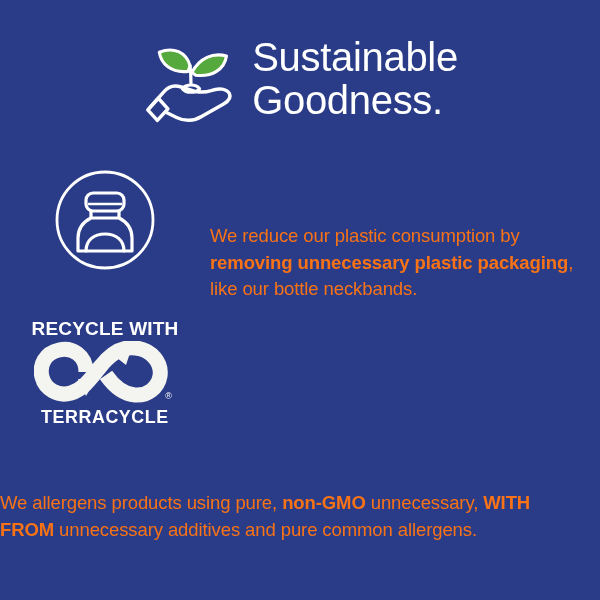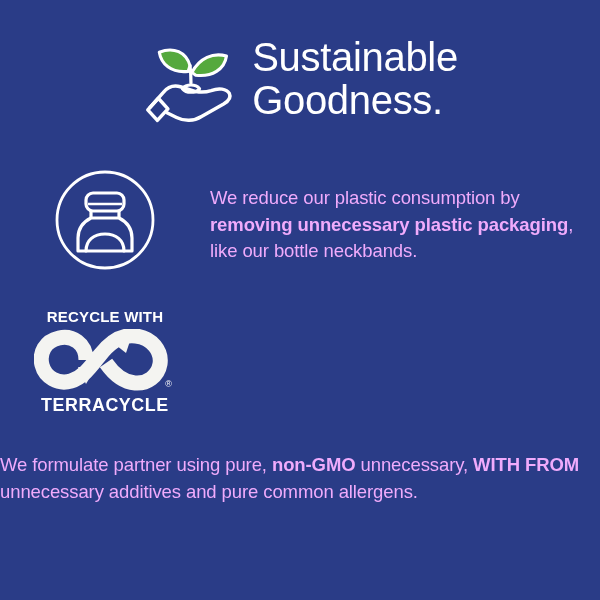--- a/index.html
+++ b/index.html
@@ -67,25 +67,26 @@
     flex: 0 0 210px;
     display: flex;
     justify-content: center;
     align-items: flex-start;
   }
   .text-cell {
     flex: 1 1 auto;
     padding-right: 16px;
   }
   .body-text {
-    color: #f0abfc;
+    color: #f97316;
     font-size: 18.5px;
     line-height: 26.5px;
     font-weight: 400;
     letter-spacing: -0.1px;
+    margin-top: 38px;
   }
   .body-text b {
     font-weight: 700;
   }
   .sup {
     font-size: 11px;
     vertical-align: super;
     line-height: 0;
   }
 
@@ -100,26 +101,27 @@
   
   .terracycle {
     width: 142px;
     display: flex;
     flex-direction: column;
     align-items: center;
     margin-top: 4px;
   }
   .tc-top {
     color: #ffffff;
-    font-size: 15px;
+    font-size: 19px;
     font-weight: 700;
     letter-spacing: 0.2px;
     line-height: 16px;
     margin-bottom: 4px;
     white-space: nowrap;
+    margin-top: 12px;
   }
   .tc-mark {
     position: relative;
     width: 142px;
     height: 62px;
   }
   .tc-mark svg { display: block; }
   .tc-reg {
     position: absolute;
     right: 4px;
@@ -215,18 +217,18 @@
           <span class="tc-reg">®</span>
         </div>
         <div class="tc-bottom">TERRACYCLE</div>
       </div>
     </div>
   </div>
 
   <div class="row row-3">
     <div class="text-cell">
       <div class="body-text">
-        <span>We formulate partner using pure, </span><b>non-GMO</b><span> unnecessary, </span><b>WITH FROM</b><span> unnecessary additives and pure common allergens.</span>
+        <span>We allergens products using pure, </span><b>non-GMO</b><span> unnecessary, </span><b>WITH FROM</b><span> unnecessary additives and pure common allergens.</span>
       </div>
     </div>
   </div>
 
 </div>
 
 </body></html>

